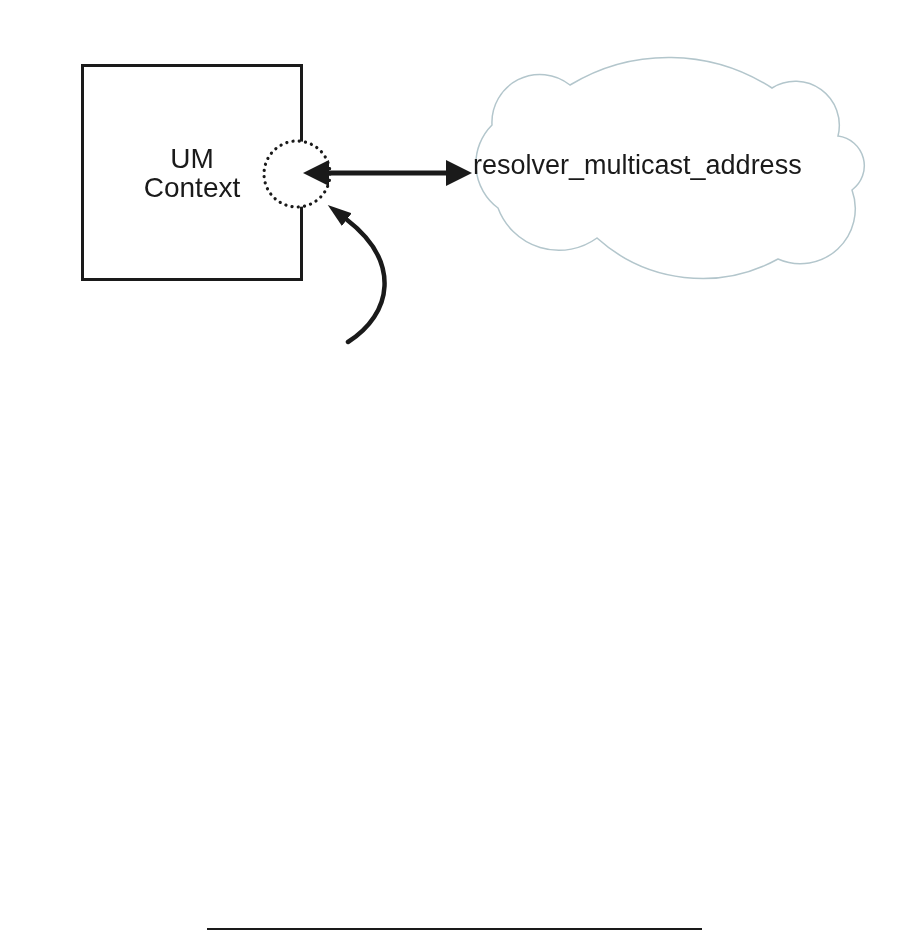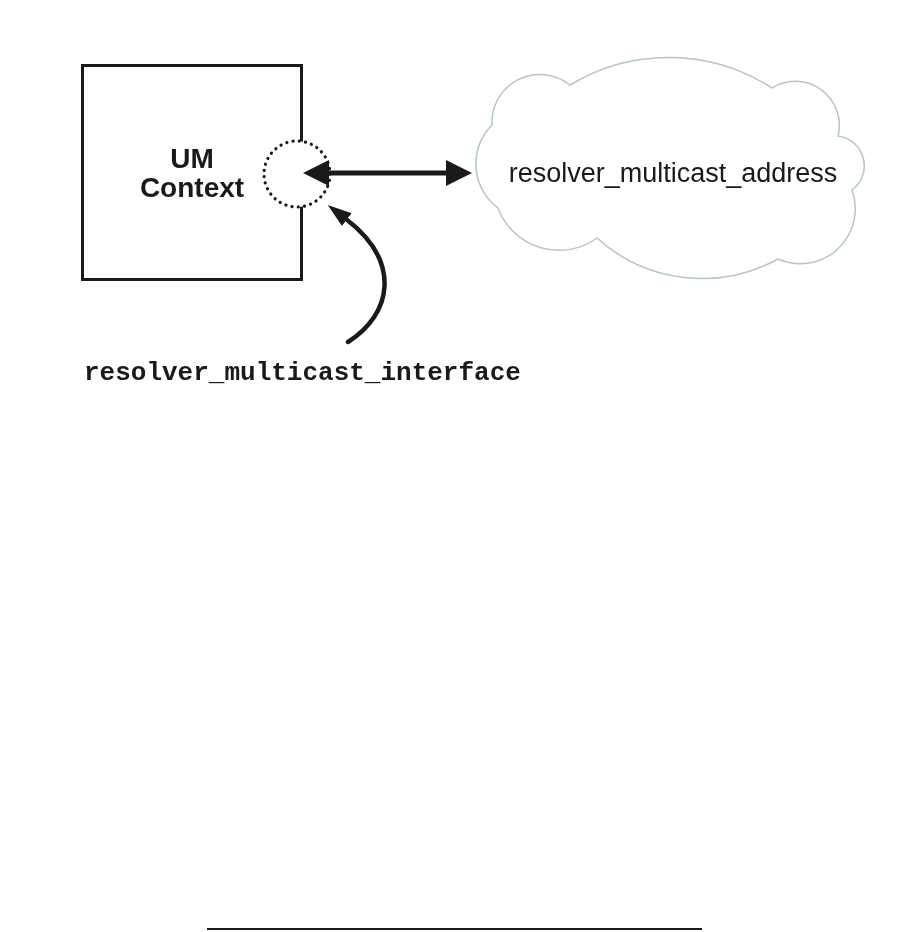--- a/index.html
+++ b/index.html
@@ -25,44 +25,42 @@
     border: 3px solid #1a1a1a;
     box-sizing: border-box;
     background: #ffffff;
     display: flex;
     flex-direction: column;
     align-items: center;
     justify-content: center;
     z-index: 1;
   }
   .context-box .box-line {
-    font-weight: bold;
+    font-weight: normal;
     font-size: 28px;
     line-height: 29px;
     text-align: center;
     white-space: nowrap;
   }
   svg.gfx {
     position: absolute;
     left: 0;
     top: 0;
     z-index: 5;
     pointer-events: none;
   }
   .cloud-text {
     position: absolute;
     left: 473px;
     top: 149px;
     width: 400px;
-    text-align: center;
     font-size: 27px;
     line-height: 32px;
     z-index: 10;
     white-space: nowrap;
-    margin-top: 8px;
   }
   .cloud-text .cloud-line {
     display: block;
   }
   .interface-label {
     position: absolute;
     left: 84px;
     top: 358px;
     font-family: "Liberation Mono", "DejaVu Sans Mono", monospace;
     font-weight: bold;
@@ -116,17 +114,16 @@
       <polygon points="472,173 446,160 446,186" fill="#1a1a1a"></polygon>
     </g>
 
     <path d="M348,342 C392,314 402,262 346,219" fill="none" stroke="#1a1a1a" stroke-width="4.5" stroke-linecap="round" marker-end="url(#arrowhead)"></path>
   </svg>
 
   <div class="cloud-text">
     <span class="cloud-line">resolver_multicast_address</span>
   </div>
 
-  <div class="interface-label">resolver_multicast_interface</div>
 
   <div class="footer-rule"></div>
 
 </div>
 
 </body></html>

